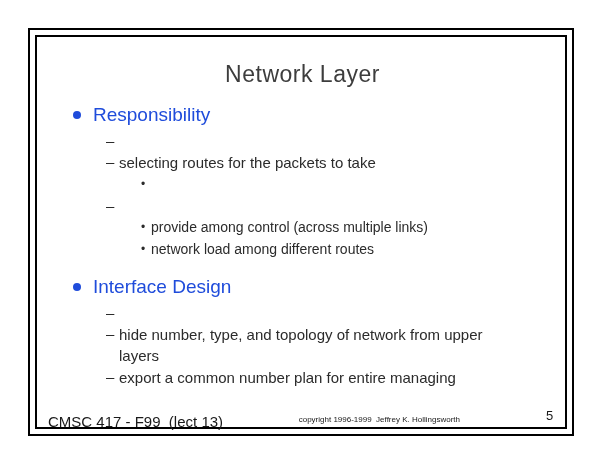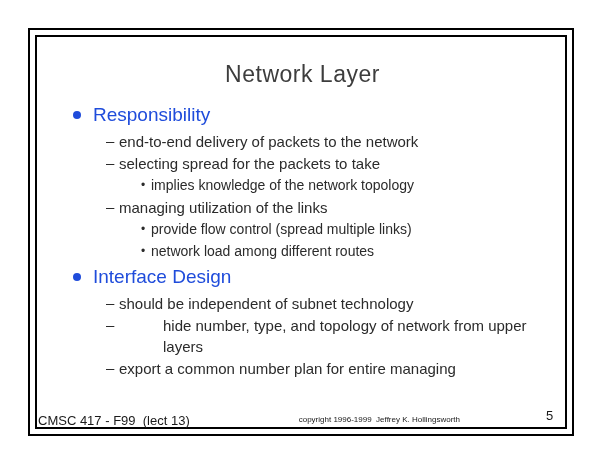--- a/index.html
+++ b/index.html
@@ -45,21 +45,21 @@
     display: flex;
     align-items: flex-start;
     color: #2b2b2b;
   }
   .l1 {
     margin: 0 0 5px 36px;
     font-size: 19px;
     line-height: 22px;
     color: #1F4CDB;
   }
-  .l1.spaced { margin-top: 4px; text-align: right; }
+  .l1.spaced { margin-top: 16px; text-align: right; }
   .l1 .disc {
     flex: 0 0 auto;
     width: 8px; height: 8px;
     border-radius: 50%;
     background: #1F4CDB;
     margin: 7px 12px 0 0;
   }
   .l2 {
     margin: 0 0 1px 69px;
     font-size: 15px;
@@ -73,27 +73,28 @@
   .l3 {
     margin: 0 0 1px 104px;
     font-size: 14px;
     line-height: 21px;
   }
   .l3 .dot {
     flex: 0 0 auto;
     width: 10px;
     font-size: 12px;
   }
-  .narrow { max-width: 382px; margin-left: 44px; }
+  .narrow { max-width: 382px; }
   .footer-course {
     position: absolute;
     left: 38px; top: 413px;
-    font-size: 13px;
+    font-size: 15px;
     color: #1a1a1a;
     white-space: pre;
+    padding-left: 10px;
   }
   .footer-copyright {
     position: absolute;
     left: 140px; top: 415px;
     width: 320px;
     text-align: right;
     font-size: 8px;
     color: #1a1a1a;
     white-space: pre;
   }
@@ -115,56 +116,52 @@
 
 <div class="content">
 
   <div class="row l1">
     <span class="disc"></span>
     <span>Responsibility</span>
   </div>
 
   <div class="row l2">
     <span class="dash">–</span>
-    <span>end-to-end delivery of packets to the network</span>
   </div>
 
   <div class="row l2">
     <span class="dash">–</span>
-    <span>selecting spread for the packets to take</span>
+    <span>selecting routes for the packets to take</span>
   </div>
 
   <div class="row l3">
     <span class="dot">•</span>
-    <span>implies knowledge of the network topology</span>
   </div>
 
   <div class="row l2">
     <span class="dash">–</span>
-    <span>managing utilization of the links</span>
   </div>
 
   <div class="row l3">
     <span class="dot">•</span>
-    <span>provide flow control (spread multiple links)</span>
+    <span>provide among control (across multiple links)</span>
   </div>
 
   <div class="row l3">
     <span class="dot">•</span>
     <span>network load among different routes</span>
   </div>
 
   <div class="row l1 spaced">
     <span class="disc"></span>
     <span>Interface Design</span>
   </div>
 
   <div class="row l2">
     <span class="dash">–</span>
-    <span>should be independent of subnet technology</span>
   </div>
 
   <div class="row l2">
     <span class="dash">–</span>
     <span class="narrow">hide number, type, and topology of network from upper layers</span>
   </div>
 
   <div class="row l2">
     <span class="dash">–</span>
     <span>export a common number plan for entire managing</span>

